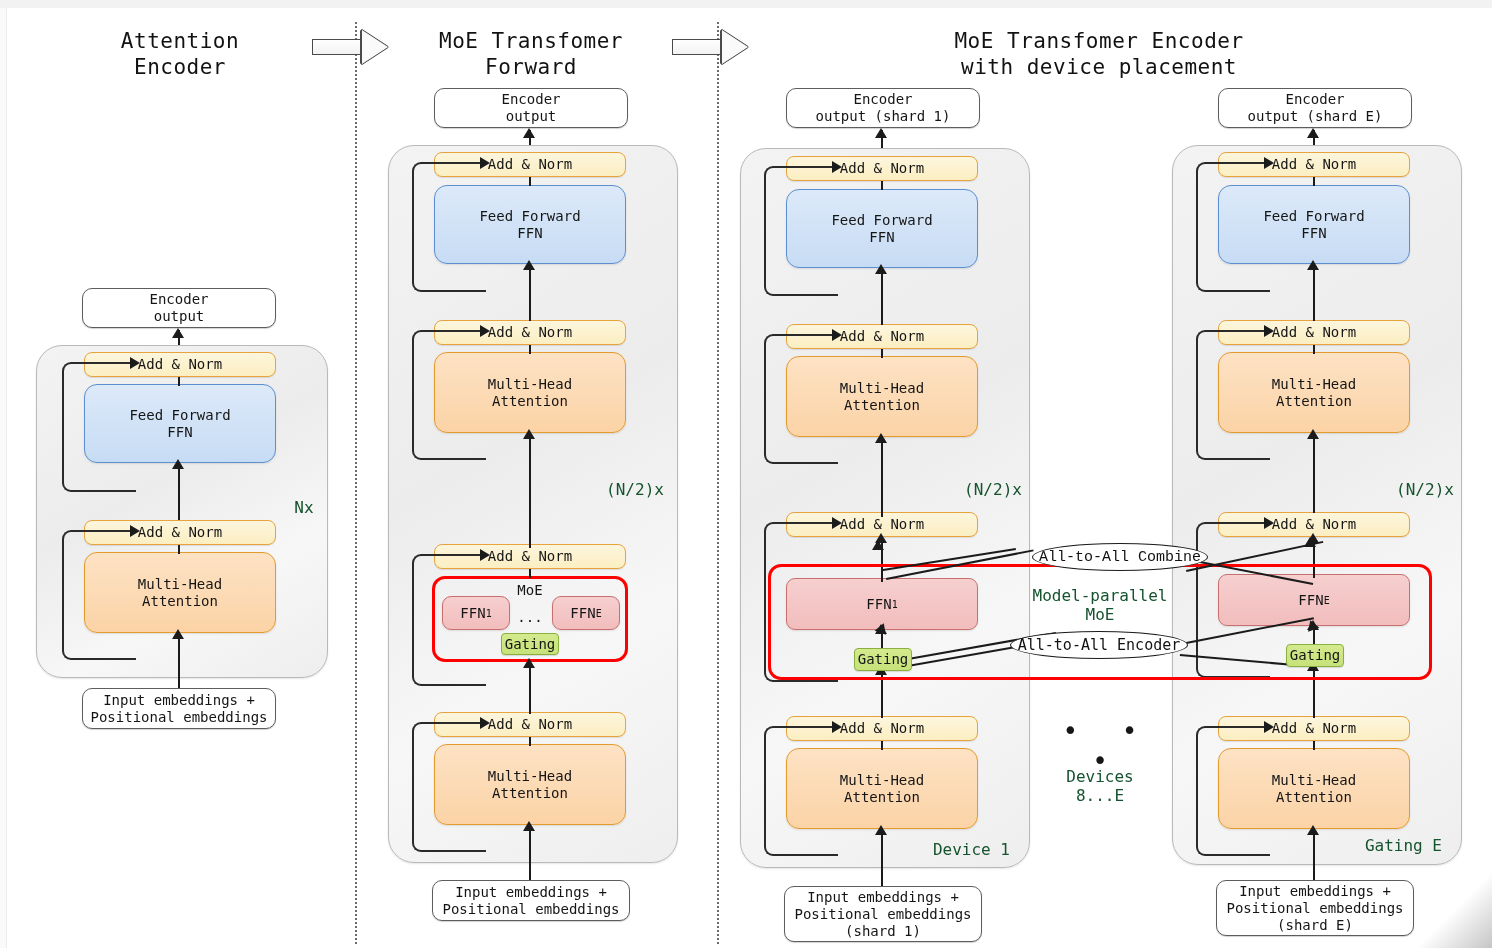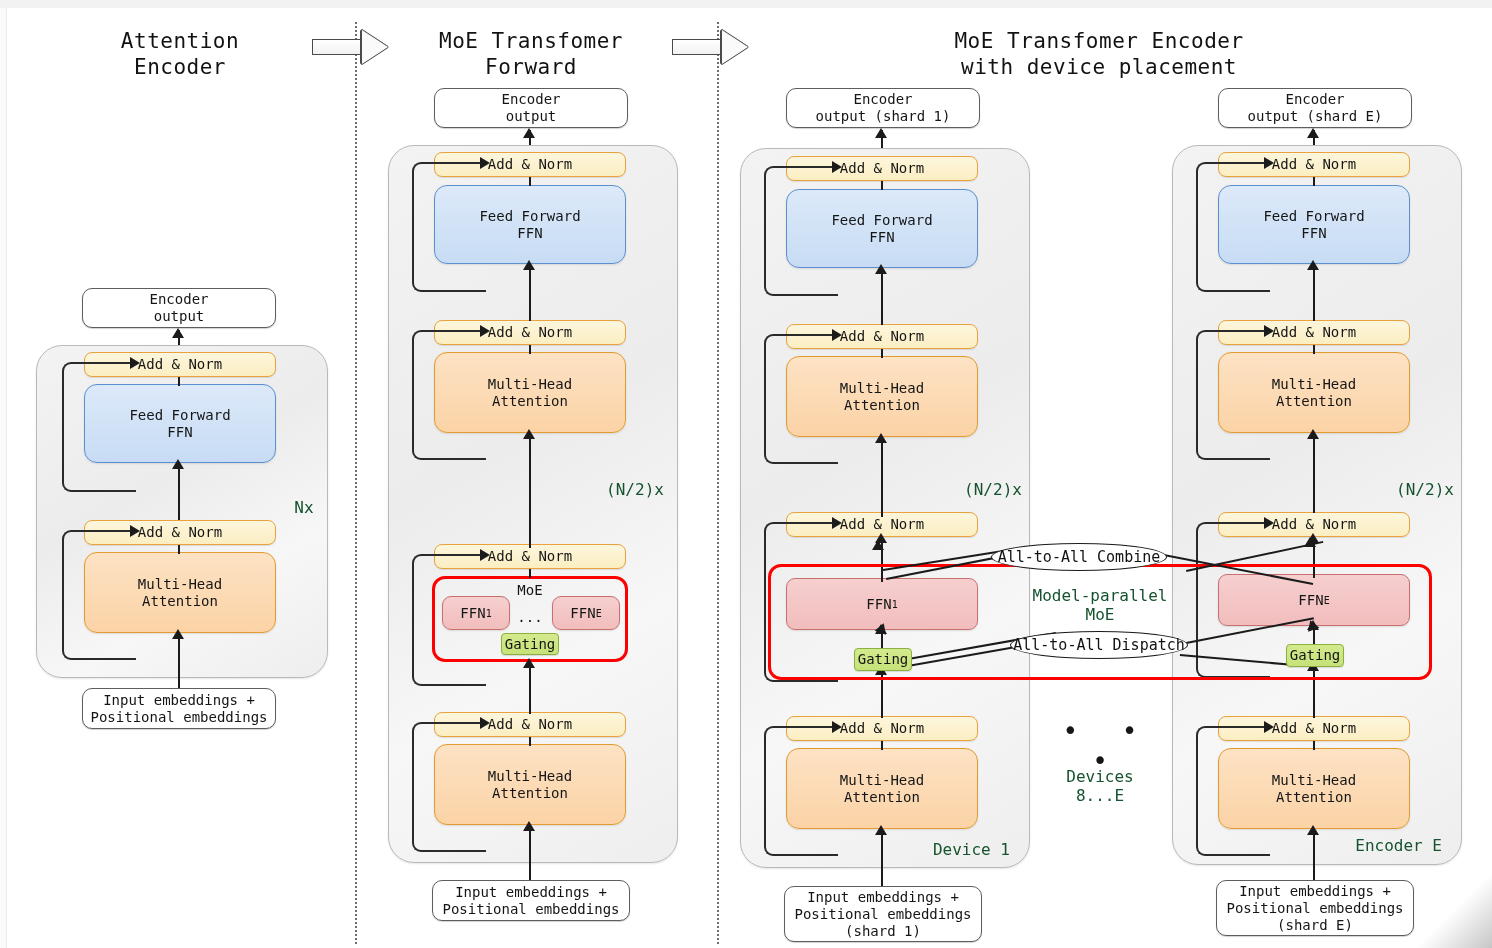--- a/index.html
+++ b/index.html
@@ -310,21 +310,21 @@
 (shard 1)</div>
 
   <div class="blk plain" style="left:1218px;top:88px;width:194px;height:40px;">Encoder
 output (shard E)</div>
   <div class="vline" style="left:1313px;top:130px;height:24px;"></div>
   <div class="arrowhead" style="left:1307px;top:128px;"></div>
 
   <div class="panel" style="left:1172px;top:145px;width:288px;height:718px;"></div>
 
   <div class="note" style="left:1390px;top:480px;width:70px;">(N/2)x</div>
-  <div class="note" style="left:1332px;top:836px;width:110px;text-align:right;">Encoder E</div>
+  <div class="note" style="left:1332px;top:836px;width:110px;text-align:right;">Gating E</div>
 
   <div class="blk addnorm" style="left:1218px;top:152px;width:192px;height:25px;">Add &amp; Norm</div>
   <div class="blk ffn" style="left:1218px;top:185px;width:192px;height:79px;">Feed Forward
 FFN</div>
   <div class="blk addnorm" style="left:1218px;top:320px;width:192px;height:25px;">Add &amp; Norm</div>
   <div class="blk mha" style="left:1218px;top:352px;width:192px;height:81px;">Multi-Head
 Attention</div>
   <div class="blk addnorm" style="left:1218px;top:512px;width:192px;height:25px;">Add &amp; Norm</div>
 
   <div class="blk expert" style="left:1218px;top:574px;width:192px;height:52px;">
@@ -377,21 +377,21 @@
   <div class="arrowhead" style="left:872px;top:540px;z-index:8;"></div>
   <div class="arrowhead" style="left:1304px;top:537px;z-index:8;"></div>
 
   <div class="diagline" style="left:908px;top:658px;width:150px;transform:rotate(-10deg);"></div>
   <div class="diagline" style="left:1016px;top:648px;width:130px;transform:rotate(180deg) rotate(-10deg);"></div>
   <div class="diagline" style="left:1180px;top:654px;width:112px;transform:rotate(5deg);"></div>
   <div class="diagline" style="left:1186px;top:642px;width:130px;transform:rotate(-11deg);"></div>
   <div class="arrowhead" style="left:876px;top:623px;transform:rotate(20deg);z-index:8;"></div>
   <div class="arrowhead" style="left:1306px;top:620px;transform:rotate(-20deg);z-index:8;"></div>
 
-  <div class="ellipse" style="left:991px;top:543px;width:176px;height:28px;">All-to-All Combine</div>
-  <div class="ellipse" style="left:1010px;top:631px;width:178px;height:28px;">All-to-All Dispatch</div>
+  <div class="ellipse" style="left:1032px;top:543px;width:176px;height:28px;font-family:Liberation Mono, monospace;">All-to-All Combine</div>
+  <div class="ellipse" style="left:1010px;top:631px;width:178px;height:28px;">All-to-All Encoder</div>
 
   <div class="dots" style="left:1062px;top:716px;width:90px;text-align:center;">•  •  •</div>
   <div class="note" style="left:1030px;top:767px;width:140px;">Devices
 8...E</div>
 
   <div class="corner"></div>
 </div>
 
 </body></html>

